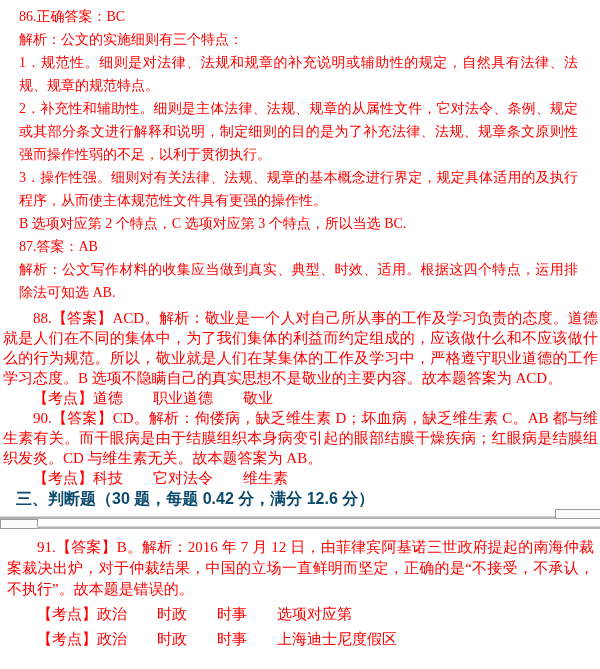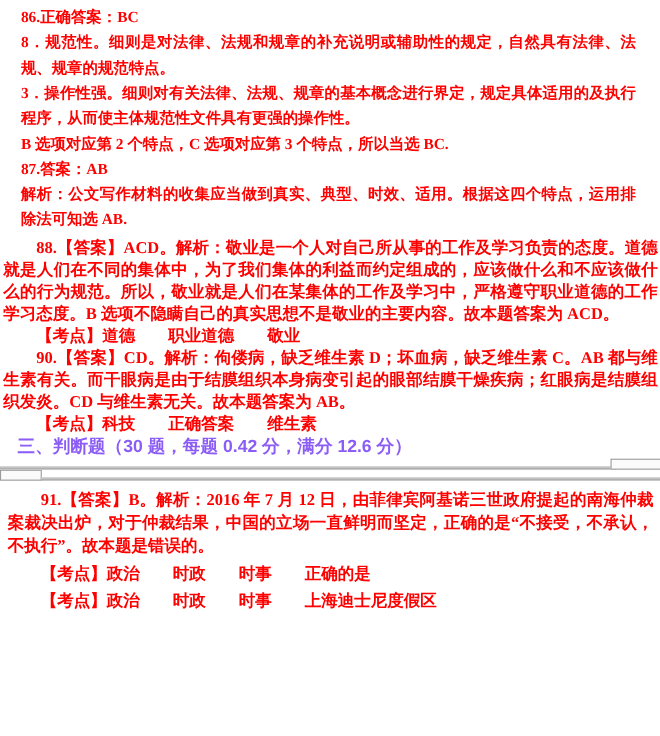--- a/index.html
+++ b/index.html
@@ -5,72 +5,74 @@
   html,body{margin:0;padding:0;background:#fff;}
   .page{
     position:relative;
     width:600px;height:669px;
     background:#ffffff;
     overflow:hidden;
     font-family:"Liberation Serif","DejaVu Serif",serif;
     color:#ff0000;
     box-sizing:border-box;
   }
-  .sec{box-sizing:border-box;font-weight:bold;}
+  .sec{box-sizing:border-box;}
   .sec1{padding:5px 22px 0 19px;font-size:14px;}
   .sec1 .para{margin:0;line-height:23px;text-align:justify;}
   .sec2{padding:4px 2px 0 3px;font-size:15px;}
   .sec2 .para{margin:0;line-height:20px;text-align:justify;}
   .sec3{padding:3px 2px 0 3px;font-size:15px;}
   .sec3 .para{margin:4px;line-height:21px;text-align:justify;}
   .indent{text-indent:2em;}
   .heading{
     margin:0;padding:1px 0 0 16px;
     font-family:"Liberation Sans","DejaVu Sans",sans-serif;
     font-weight:bold;font-size:16px;line-height:19px;
-    color:#8b5cf6;
+    color:#0c4a6e;
   }
   
   .pagebreak{position:relative;height:21px;margin-top:1px;}
   .pb-line{position:absolute;height:2px;background:#b0b0b0;border-top:1px solid #d6d6d6;}
   .pb-line-top{left:0;width:560px;top:7px;}
   .pb-line-bottom{left:37px;right:0;top:17px;}
   .pb-box{position:absolute;height:8px;border:1px solid #9b9b9b;background:#fbfbfb;}
   .pb-box-left{left:0;width:36px;top:10px;}
   .pb-box-right{right:-3px;width:46px;top:0px;}
 </style>
 </head>
 <body>
 
 <div class="page">
 
   <div class="sec sec1">
       <p class="para">86.正确答案：BC</p>
-      <p class="para">8．规范性。细则是对法律、法规和规章的补充说明或辅助性的规定，自然具有法律、法规、规章的规范特点。</p>
+      <p class="para">解析：公文的实施细则有三个特点：</p>
+      <p class="para">1．规范性。细则是对法律、法规和规章的补充说明或辅助性的规定，自然具有法律、法规、规章的规范特点。</p>
+      <p class="para">2．补充性和辅助性。细则是主体法律、法规、规章的从属性文件，它对法令、条例、规定或其部分条文进行解释和说明，制定细则的目的是为了补充法律、法规、规章条文原则性强而操作性弱的不足，以利于贯彻执行。</p>
       <p class="para">3．操作性强。细则对有关法律、法规、规章的基本概念进行界定，规定具体适用的及执行程序，从而使主体规范性文件具有更强的操作性。</p>
       <p class="para">B 选项对应第 2 个特点，C 选项对应第 3 个特点，所以当选 BC.</p>
       <p class="para">87.答案：AB</p>
       <p class="para">解析：公文写作材料的收集应当做到真实、典型、时效、适用。根据这四个特点，运用排除法可知选 AB.</p>
     </div>
 
   <div class="sec sec2">
       <p class="para indent">88.【答案】ACD。解析：敬业是一个人对自己所从事的工作及学习负责的态度。道德就是人们在不同的集体中，为了我们集体的利益而约定组成的，应该做什么和不应该做什么的行为规范。所以，敬业就是人们在某集体的工作及学习中，严格遵守职业道德的工作学习态度。B 选项不隐瞒自己的真实思想不是敬业的主要内容。故本题答案为 ACD。</p>
       <p class="para indent">【考点】道德　　职业道德　　敬业</p>
       <p class="para indent">90.【答案】CD。解析：佝偻病，缺乏维生素 D；坏血病，缺乏维生素 C。AB 都与维生素有关。而干眼病是由于结膜组织本身病变引起的眼部结膜干燥疾病；红眼病是结膜组织发炎。CD 与维生素无关。故本题答案为 AB。</p>
-      <p class="para indent">【考点】科技　　正确答案　　维生素</p>
+      <p class="para indent">【考点】科技　　它对法令　　维生素</p>
     </div>
 
   <h3 class="heading">三、判断题（30 题，每题 0.42 分，满分 12.6 分）</h3>
 
   <div class="pagebreak">
     <div class="pb-line pb-line-top"></div>
     <div class="pb-box pb-box-right"></div>
     <div class="pb-box pb-box-left"></div>
     <div class="pb-line pb-line-bottom"></div>
   </div>
 
   <div class="sec sec3">
       <p class="para indent">91.【答案】B。解析：2016 年 7 月 12 日，由菲律宾阿基诺三世政府提起的南海仲裁案裁决出炉，对于仲裁结果，中国的立场一直鲜明而坚定，正确的是“不接受，不承认，不执行”。故本题是错误的。</p>
-      <p class="para indent">【考点】政治　　时政　　时事　　正确的是</p>
+      <p class="para indent">【考点】政治　　时政　　时事　　选项对应第</p>
       <p class="para indent">【考点】政治　　时政　　时事　　上海迪士尼度假区</p>
     </div>
 
 </div>
 
 </body></html>

